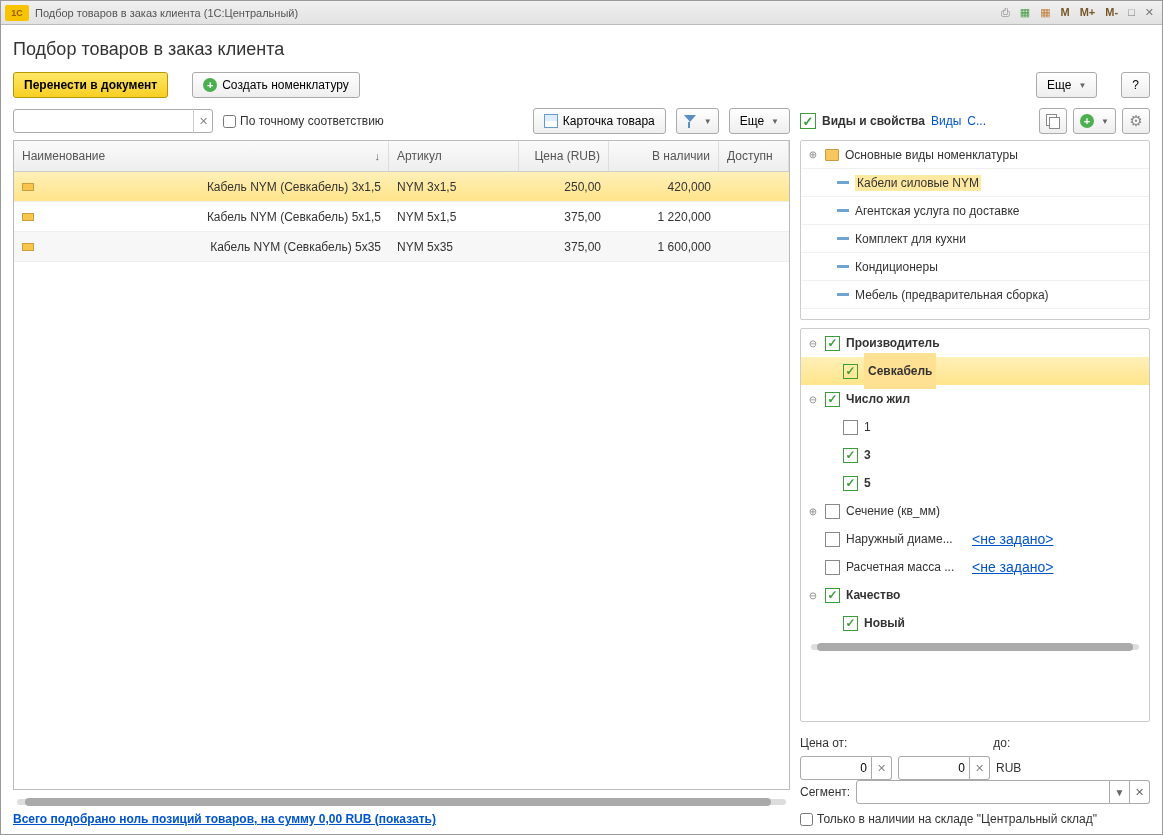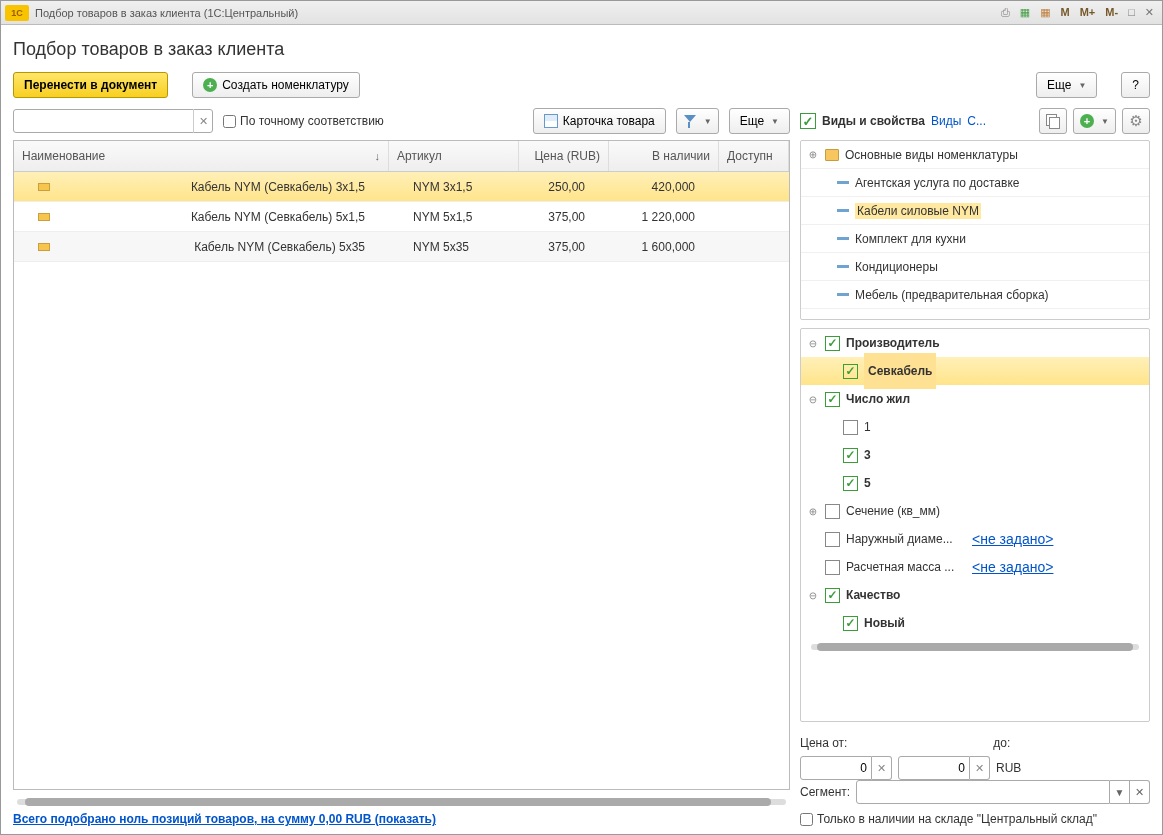--- a/index.html
+++ b/index.html
@@ -42,21 +42,21 @@
   .thdr{display:flex;background:linear-gradient(#fafafa,#eee);border-bottom:1px solid #ccc;position:sticky;top:0}
   .thdr>div{padding:8px 8px;border-right:1px solid #ddd;font-size:12px;color:#555}
   .col-name{flex:1;display:flex;justify-content:space-between;align-items:center}
   .col-art{width:130px}
   .col-price{width:90px;text-align:right}
   .col-stock{width:110px;text-align:right}
   .col-avail{width:70px}
   .trow{display:flex;border-bottom:1px solid #eee;height:30px;align-items:center}
   .trow.sel{background:linear-gradient(#fff0b8,#ffe48a)}
   .trow.alt{background:#f7f7f7}
-  .trow>div{padding:0 24px;font-size:12px}
+  .trow>div{padding:0 8px;font-size:12px}
   .row-ico{width:12px;height:8px;background:#f8c54c;display:inline-block;margin-right:8px;border:1px solid #caa03e}
   .footer-link{padding-top:6px;color:#0055cc;font-weight:bold;font-size:12px;text-decoration:underline;cursor:pointer}
   .righthdr{display:flex;align-items:center;gap:6px;margin-bottom:6px;flex-wrap:nowrap}
   .greenchk{width:16px;height:16px;border:1px solid #3a9d3a;display:flex;align-items:center;justify-content:center;color:#3a9d3a;font-size:13px;font-weight:bold}
   .link{color:#0055cc;cursor:pointer;font-size:12px}
   .panel{border:1px solid #ccc;border-radius:2px;margin-bottom:8px;overflow:auto}
   .tree-row{display:flex;align-items:center;height:28px;padding:0 6px;gap:6px;border-bottom:1px solid #f0f0f0}
   .tree-row .exp{width:12px;color:#888;text-align:center;cursor:pointer;font-size:10px}
   .folder-ico{width:14px;height:12px;background:#f7c65f;border:1px solid #c89c3c;border-radius:1px;display:inline-block}
   .dash-ico{width:12px;height:3px;background:#6fa3d0;display:inline-block}
@@ -220,25 +220,25 @@
         </div>
 
         <div class="panel types">
           <div class="tree-row">
             <span class="exp">⊕</span>
             <span class="folder-ico"></span>
             <span>Основные виды номенклатуры</span>
           </div>
           <div class="tree-row l1">
             <span class="dash-ico"></span>
+            <span class="hl">Кабели силовые NYM</span>
+          </div>
+          <div class="tree-row l1">
+            <span class="dash-ico"></span>
             <span>Агентская услуга по доставке</span>
-          </div>
-          <div class="tree-row l1">
-            <span class="dash-ico"></span>
-            <span class="hl">Кабели силовые NYM</span>
           </div>
           <div class="tree-row l1">
             <span class="dash-ico"></span>
             <span>Комплект для кухни</span>
           </div>
           <div class="tree-row l1">
             <span class="dash-ico"></span>
             <span>Кондиционеры</span>
           </div>
           <div class="tree-row l1">

